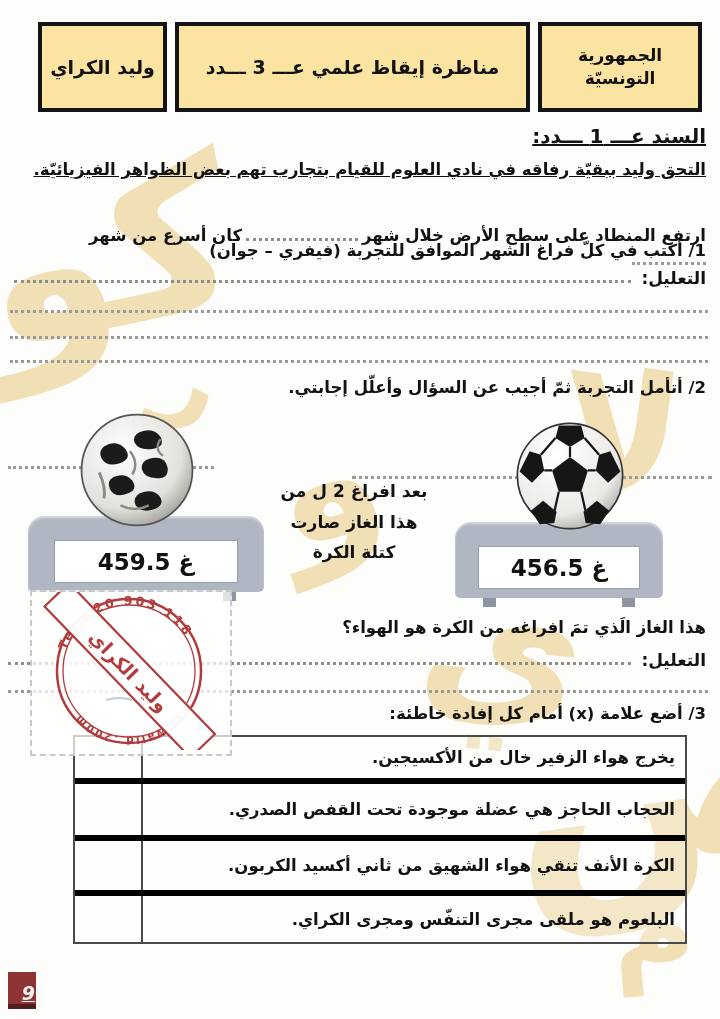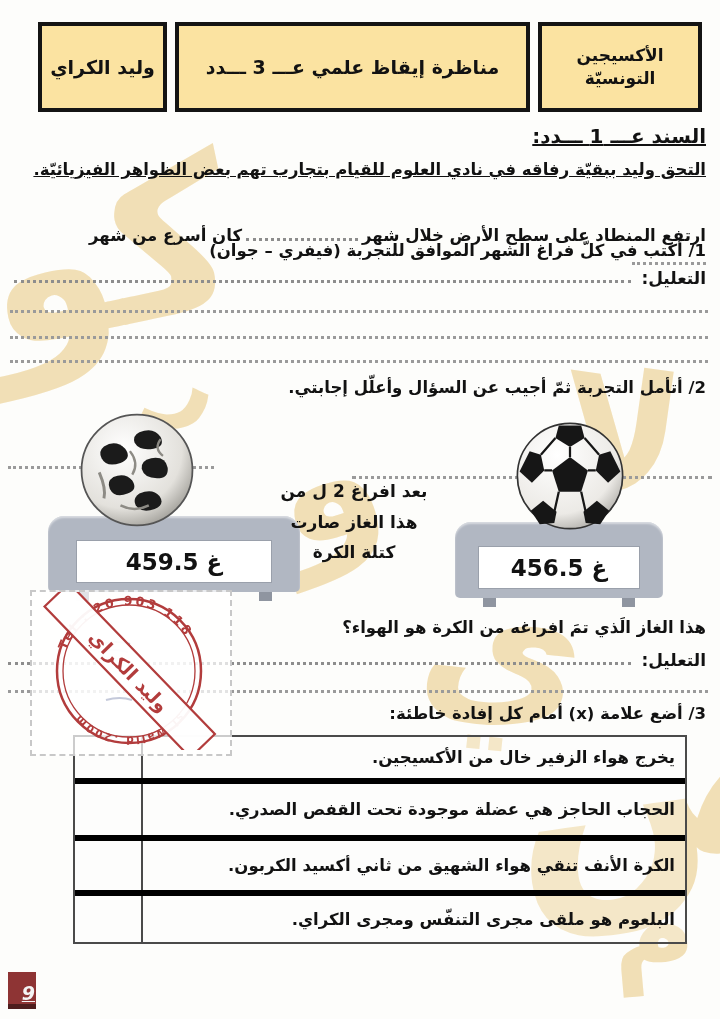--- a/index.html
+++ b/index.html
@@ -62,21 +62,21 @@
 
   <div class="wm" style="left:-20px;top:150px;font-size:210px;transform:rotate(-12deg);">كو</div>
   <div class="wm" style="left:165px;top:330px;font-size:100px;transform:rotate(25deg);">ر</div>
   <div class="wm" style="left:555px;top:350px;font-size:170px;transform:rotate(8deg);">لا</div>
   <div class="wm" style="left:270px;top:395px;font-size:170px;transform:rotate(-18deg);">و</div>
   <div class="wm" style="left:420px;top:555px;font-size:180px;transform:rotate(6deg);">ي</div>
   <div class="wm" style="left:500px;top:630px;font-size:270px;transform:rotate(-8deg);">ص</div>
   <div class="wm" style="left:610px;top:870px;font-size:115px;transform:rotate(-5deg);">م</div>
 
   <div class="hbox" style="left:538px;width:156px;">
-    <div class="l1">الأكسيجين</div>
+    <div class="l1">الجمهورية</div>
     <div class="l1">التونسيّة</div>
   </div>
   <div class="hbox" style="left:175px;width:347px;">
     <div class="title">مناظرة  إيقاظ علمي عـــ 3 ـــدد</div>
   </div>
   <div class="hbox" style="left:38px;width:121px;">
     <div class="title">وليد الكراي</div>
   </div>
 
   <div class="tline heading" style="top:124px;">السند عـــ 1 ـــدد:</div>
@@ -131,21 +131,21 @@
     <circle cx="50" cy="50" r="47" fill="url(#bg2)" stroke="#333" stroke-width="1.5"></circle>
     <polygon points="50,33 66,45 60,64 40,64 34,45" fill="#161616"></polygon>
     <polygon points="40,5 60,5 63,16 50,24 37,16" fill="#161616"></polygon>
     <polygon points="86,28 95,46 84,56 73,45 76,31" fill="#161616"></polygon>
     <polygon points="14,28 24,31 27,45 16,56 5,46" fill="#161616"></polygon>
     <polygon points="62,82 74,72 85,81 77,93 64,92" fill="#161616"></polygon>
     <polygon points="38,82 26,72 15,81 23,93 36,92" fill="#161616"></polygon>
     <path d="M50 24 L50 33 M63 16 L76 31 M66 45 L73 45 M60 64 L64 82 M40 64 L36 82 M34 45 L27 45 M37 16 L24 31" stroke="#161616" stroke-width="2" fill="none"></path>
   </svg>
 
-  <div class="scale" style="left:48px;top:516px;width:236px;height:76px;padding-left:16px;">
+  <div class="scale" style="left:28px;top:516px;width:236px;height:76px;">
     <div class="panel">459.5 غ</div>
     <div class="foot fl"></div>
     <div class="foot fr"></div>
   </div>
 
   <div class="scale" style="left:455px;top:522px;width:208px;height:76px;">
     <div class="panel">456.5 غ</div>
     <div class="foot fl"></div>
     <div class="foot fr"></div>
   </div>

